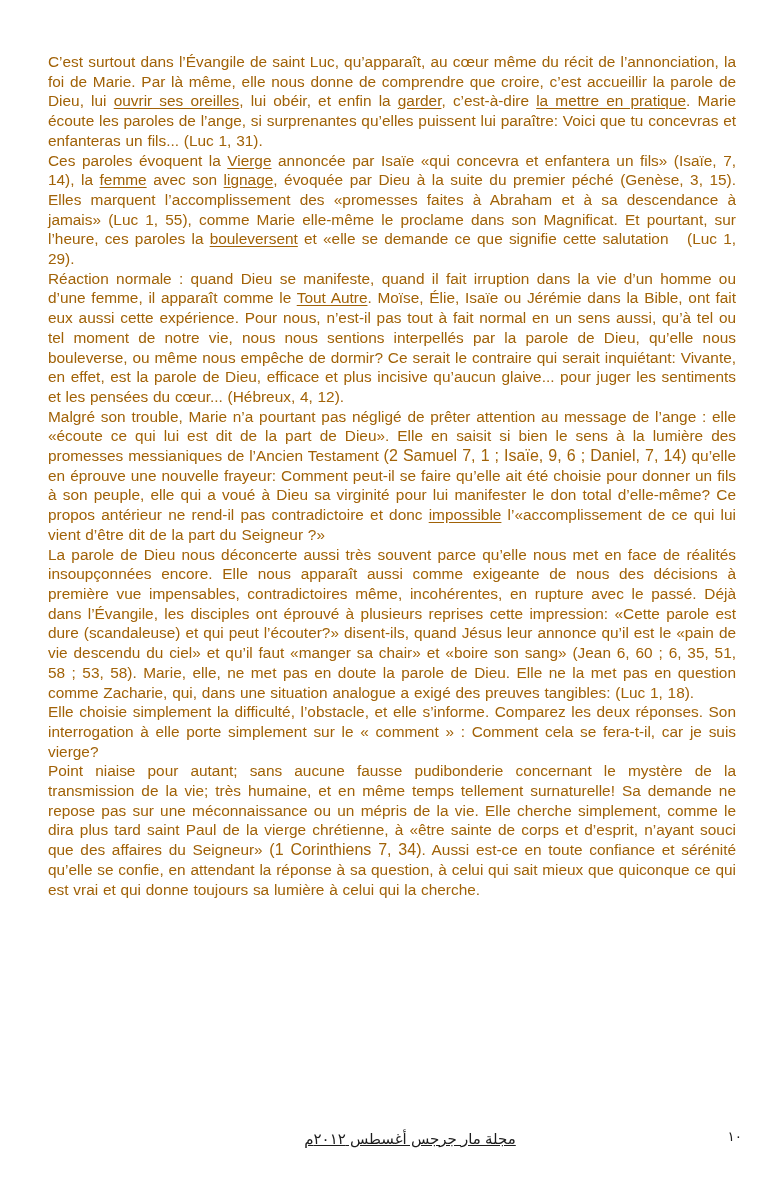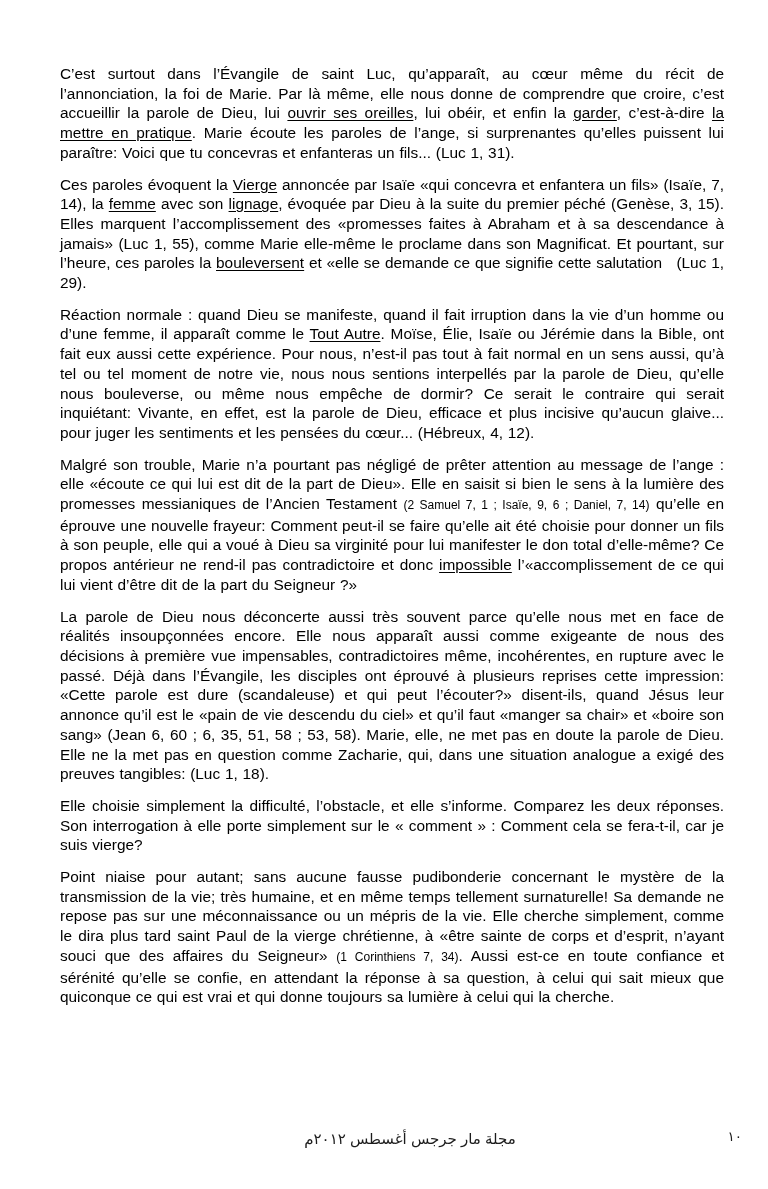--- a/index.html
+++ b/index.html
@@ -24,51 +24,52 @@
   .doc-title {
     text-align: center;
     font-size: 16.5px;
     font-weight: 400;
     letter-spacing: 0.4px;
     color: #1a1a1a;
     margin: 0 0 9px 0;
     white-space: nowrap;
   }
   .doc-body p {
-    margin: 12px;
+    margin: 0;
     padding: 0;
     text-align: justify;
     font-size: 15.4px;
     line-height: 19.7px;
     word-spacing: 0.5px;
-    color: #000000;
+    color: #a16207;
   }
   .u {
     text-decoration: underline;
     text-underline-offset: 2px;
   }
   .small-cite {
-    font-size: 12px;
+    font-size: 16px;
   }
   .footer {
     position: absolute;
     left: 0;
     top: 1128px;
     width: 768px;
     height: 30px;
   }
   .footer-journal {
     position: absolute;
     left: 410px;
     transform: translateX(-50%);
     top: 2px;
     font-size: 15px;
     color: #1c1c1c;
     white-space: nowrap;
     direction: rtl;
+    text-decoration: underline;
   }
   .footer-pagenum {
     position: absolute;
     right: 26px;
     top: 0;
     font-size: 13.5px;
     color: #1c1c1c;
   }
 </style>
 </head>

